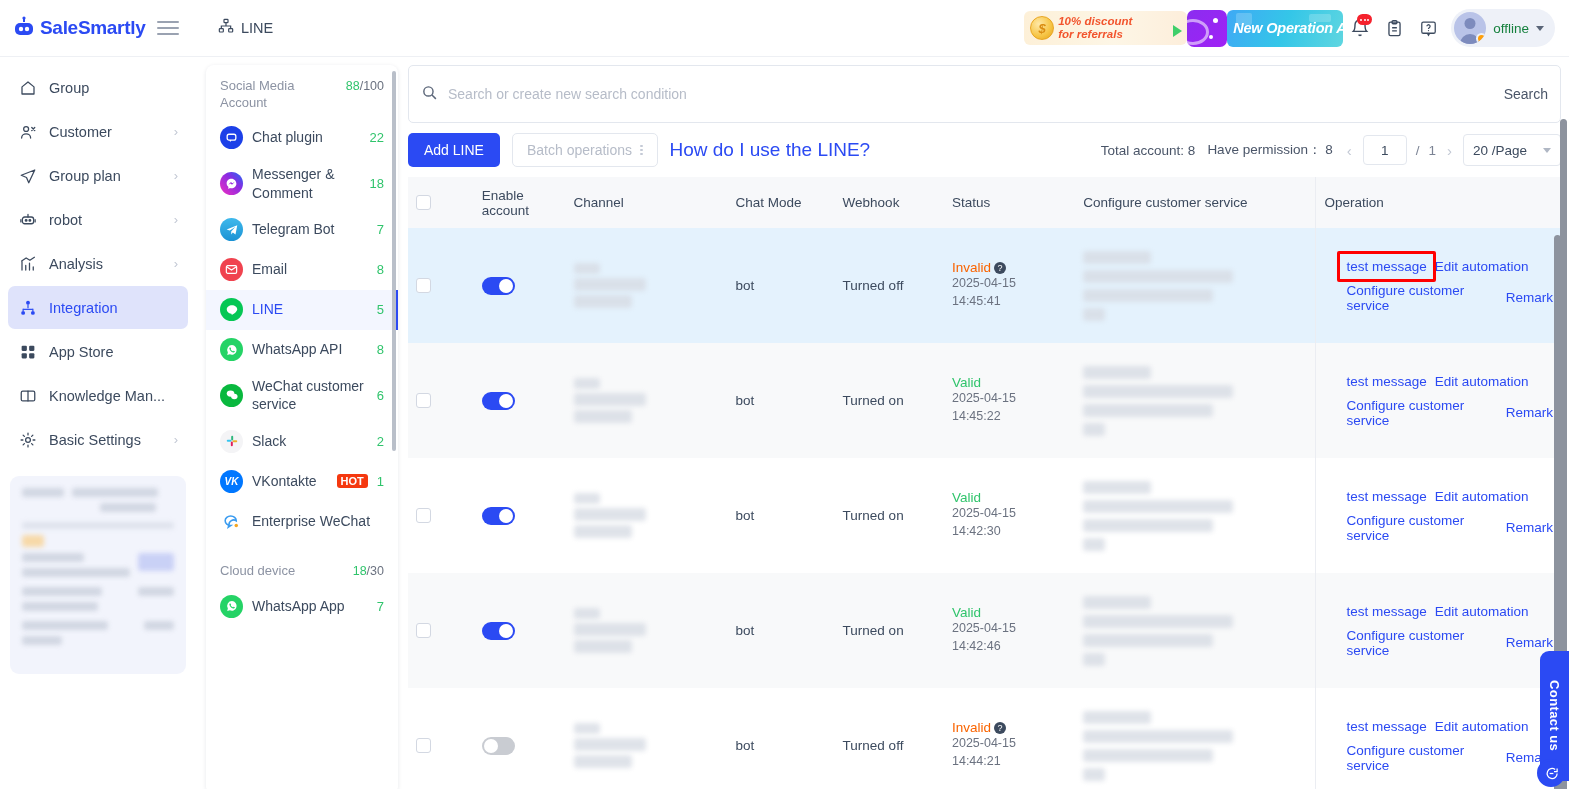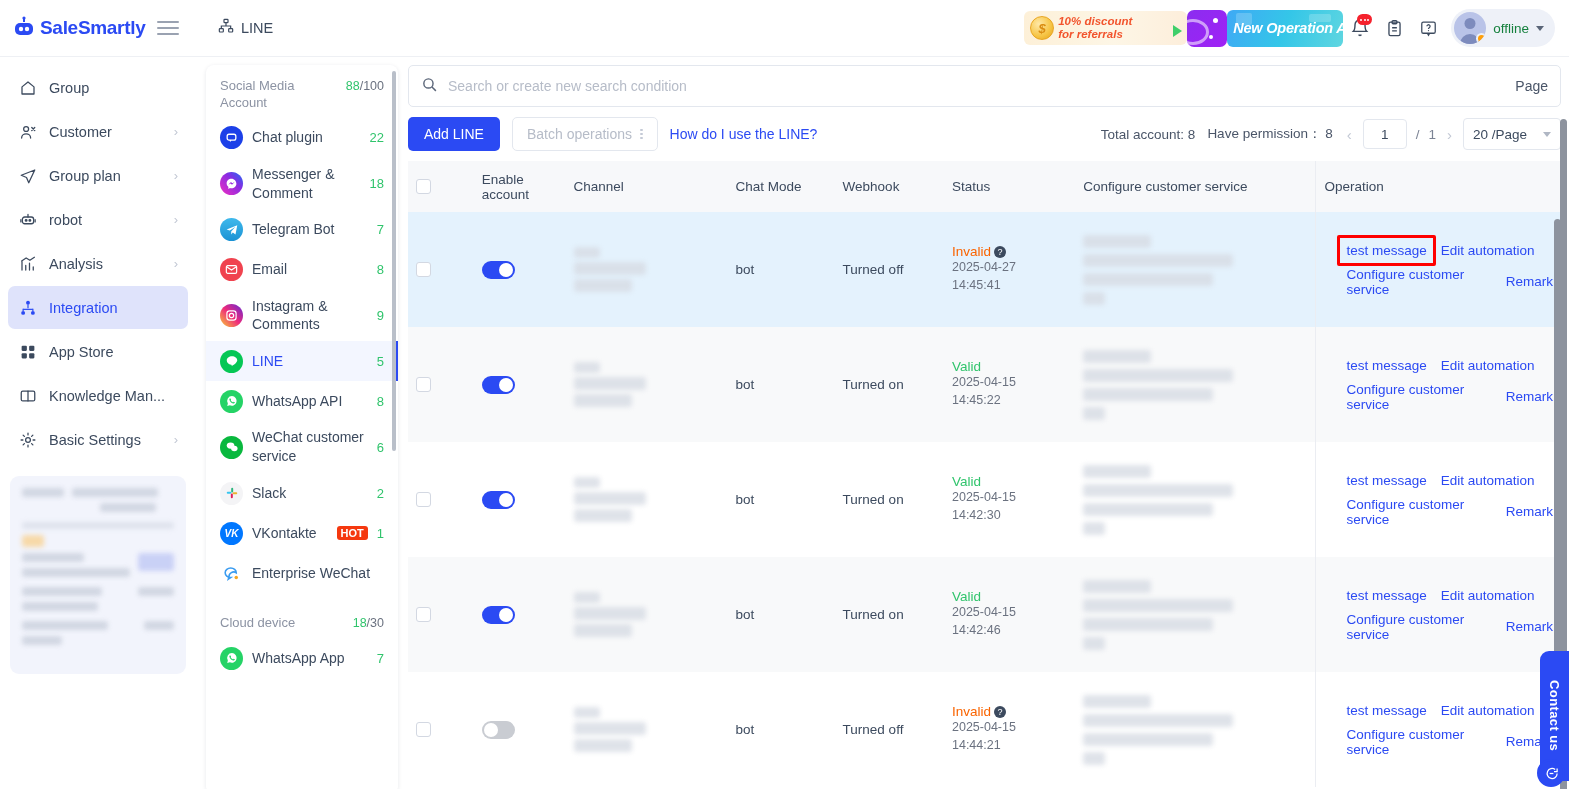--- a/index.html
+++ b/index.html
@@ -83,31 +83,31 @@
   .chanitem.active{background:#f3f6ff;color:#2b4af3;}
   .chanitem.active:after{content:"";position:absolute;right:0;top:0;bottom:0;width:4px;background:#2b4af3;}
   .chanitem .clabel{flex:1;line-height:1.35;}
   .chanitem .cnum{color:#30c46c;font-size:13px;}
   .cico{width:23px;height:23px;flex:0 0 23px;border-radius:50%;display:flex;align-items:center;justify-content:center;color:#fff;font-size:12px;font-weight:bold;position:relative;overflow:hidden;}
   .hot{background:#f5380f;color:#fff;font-size:11px;font-weight:bold;border-radius:3px;padding:1px 4px;margin-left:5px;}
   .chanscroll{position:absolute;right:2px;top:6px;width:4px;height:380px;background:#b9bfc9;border-radius:2px;}
 
   
   .main{flex:1;min-width:0;padding:8px 8px 0 10px;display:flex;flex-direction:column;}
-  .searchbar{height:42px;background:#fff;border:1px solid #e3e7ee;border-radius:5px;display:flex;align-items:center;padding:0 12px;gap:10px;}
+  .searchbar{height:58px;background:#fff;border:1px solid #e3e7ee;border-radius:5px;display:flex;align-items:center;padding:0 12px;gap:10px;}
   .searchbar input{flex:1;border:0;outline:0;font-size:14px;color:#3c4a5e;font-family:inherit;background:transparent;}
   .searchbar input::placeholder{color:#b6bcc8;}
   .reset{font-size:14px;color:#4a5568;cursor:pointer;padding-left:10px;}
 
   .actionrow{display:flex;align-items:center;height:54px;gap:12px;}
   .btn-primary{background:#2b4af3;color:#fff;border:0;border-radius:5px;height:34px;padding:0 16px;font-size:14px;cursor:pointer;font-family:inherit;}
   .btn-ghost{background:#fff;color:#b6bcc8;border:1px solid #e3e7ee;border-radius:5px;height:34px;padding:0 14px;font-size:14px;cursor:pointer;display:flex;align-items:center;gap:8px;font-family:inherit;}
   .dots3{display:flex;flex-direction:column;gap:1.5px;}
   .dots3 i{width:2.5px;height:2.5px;border-radius:50%;background:#c4cad6;display:block;}
-  .link{color:#2b4af3;font-size:14px;cursor:pointer;}
+  .link{color:#2b4af3;font-size:19px;cursor:pointer;}
   .spacer{flex:1;}
   .meta{font-size:13.5px;color:#4a5568;white-space:nowrap;}
   .pager{display:flex;align-items:center;gap:9px;}
   .parrow{color:#c2c8d4;font-size:15px;cursor:pointer;padding:0 2px;}
   .pbox{width:44px;height:30px;border:1px solid #e3e7ee;border-radius:4px;display:flex;align-items:center;justify-content:center;font-size:13.5px;color:#3c4a5e;cursor:pointer;}
   .pslash{font-size:13.5px;color:#7b8394;}
   .psize{height:32px;border:1px solid #e3e7ee;border-radius:4px;display:flex;align-items:center;gap:16px;padding:0 9px;font-size:13.5px;color:#3c4a5e;cursor:pointer;}
   .psize .caret2{width:0;height:0;border-left:4px solid transparent;border-right:4px solid transparent;border-top:5px solid #b0b7c4;}
 
   
@@ -132,21 +132,21 @@
   .blurbox{background:#d7dce4;border-radius:3px;filter:blur(2.4px);opacity:.8;}
   .chanblur{display:flex;flex-direction:column;gap:4px;}
   .csblur{display:flex;flex-direction:column;gap:6px;}
 
   .st-invalid{color:#fa6400;}
   .st-valid{color:#30c46c;}
   .st-time{color:#6b7280;font-size:12.5px;line-height:1.42;}
   .qmark{display:inline-flex;align-items:center;justify-content:center;width:12px;height:12px;border-radius:50%;background:#3c4a5e;color:#fff;font-size:9px;margin-left:3px;vertical-align:1px;cursor:pointer;}
 
   .oplinks{display:flex;flex-direction:column;gap:9px;padding-left:22px;}
-  .oprow{display:flex;gap:14px;align-items:center;}
+  .oprow{display:flex;gap:8px;align-items:center;}
   .oplink{color:#2b4af3;font-size:13.5px;cursor:pointer;}
   .hl{position:relative;}
   .hl:before{content:"";position:absolute;left:-9px;top:-8px;right:-9px;bottom:-8px;border:3px solid #ff0000;border-radius:2px;pointer-events:none;}
 
   .tbl-scroll{position:absolute;right:0px;top:58px;width:7px;height:560px;background:#8d939e;border-radius:4px;cursor:pointer;}
   .page-scroll{position:absolute;right:2px;top:62px;width:7px;height:700px;background:#8d939e;border-radius:4px;cursor:pointer;}
 
   
   .contact{position:absolute;right:0px;bottom:8px;width:29px;height:130px;background:#2b4af3;border-radius:9px 0 0 9px;
      display:flex;align-items:center;justify-content:center;cursor:pointer;z-index:40;}
@@ -420,30 +420,20 @@
             <div class="chanitem">
               <span class="cico" style="background:#f0434f">
     <svg width="13" height="13" viewBox="0 0 24 24" fill="none" stroke="#fff" stroke-width="2.2">
                   <rect x="2.5" y="5" width="19" height="14" rx="2.5"></rect>
                   <path d="M3 7l9 6 9-6"></path>
                 </svg>
               </span>
               <span class="clabel">Email</span>
               <span class="cnum">8</span>
             </div>
-            <div class="chanitem">
-              <span class="cico" style="background:linear-gradient(45deg,#f9ce34,#ee2a7b 50%,#6228d7)">
-    <svg width="13" height="13" viewBox="0 0 24 24" fill="none" stroke="#fff" stroke-width="2.2">
-                  <rect x="3.5" y="3.5" width="17" height="17" rx="5"></rect>
-                  <circle cx="12" cy="12" r="4"></circle>
-                </svg>
-              </span>
-              <span class="clabel">Instagram &amp; Comments</span>
-              <span class="cnum">9</span>
-            </div>
             <div class="chanitem active">
               <span class="cico" style="background:#06c755">
     <svg width="14" height="14" viewBox="0 0 24 24" fill="#fff">
                   <path d="M12 4C7 4 3 7.2 3 11.2c0 3.6 3.2 6.6 7.5 7.1.3.1.7.2.8.5.1.3 0 .8 0 .8s-.1.7 1 .4c1.1-.3 5.8-3.5 7.2-6C20.5 13 21 12.2 21 11.2 21 7.2 17 4 12 4z"></path>
                 </svg>
               </span>
               <span class="clabel">LINE</span>
               <span class="cnum">5</span>
             </div>
             <div class="chanitem">
@@ -515,21 +505,21 @@
     <div class="main">
 
       <div class="searchbar">
         <span>
           <svg width="17" height="17" viewBox="0 0 24 24" fill="none" stroke="#5a6578" stroke-width="2">
               <circle cx="10.5" cy="10.5" r="6.5"></circle>
               <path d="M15.5 15.5L21 21"></path>
             </svg>
         </span>
         <input type="text" placeholder="Search or create new search condition" style="">
-        <span class="reset">Page</span>
+        <span class="reset">Search</span>
       </div>
 
       <div class="actionrow">
         <button class="btn-primary">Add LINE</button>
         <button class="btn-ghost">
           <span>Batch operations</span>
           <span class="dots3">
               <i></i>
               <i></i>
               <i></i>
@@ -593,21 +583,21 @@
       <div class="blurbox" style="width:26px;height:11px"></div>
       <div class="blurbox" style="width:72px;height:13px"></div>
       <div class="blurbox" style="width:58px;height:13px"></div>
                   </div>
                 </td>
                 <td>bot</td>
                 <td>Turned off</td>
                 <td>
                   <div>
       <div class="st-invalid"><span>Invalid</span><span class="qmark">?</span></div>
-      <div class="st-time">2025-04-27 14:45:41</div>
+      <div class="st-time">2025-04-15 14:45:41</div>
                   </div>
                 </td>
                 <td>
                   <div class="csblur">
       <div class="blurbox" style="width:68px;height:13px"></div>
       <div class="blurbox" style="width:150px;height:13px"></div>
       <div class="blurbox" style="width:130px;height:13px"></div>
       <div class="blurbox" style="width:22px;height:13px"></div>
                   </div>
                 </td>

